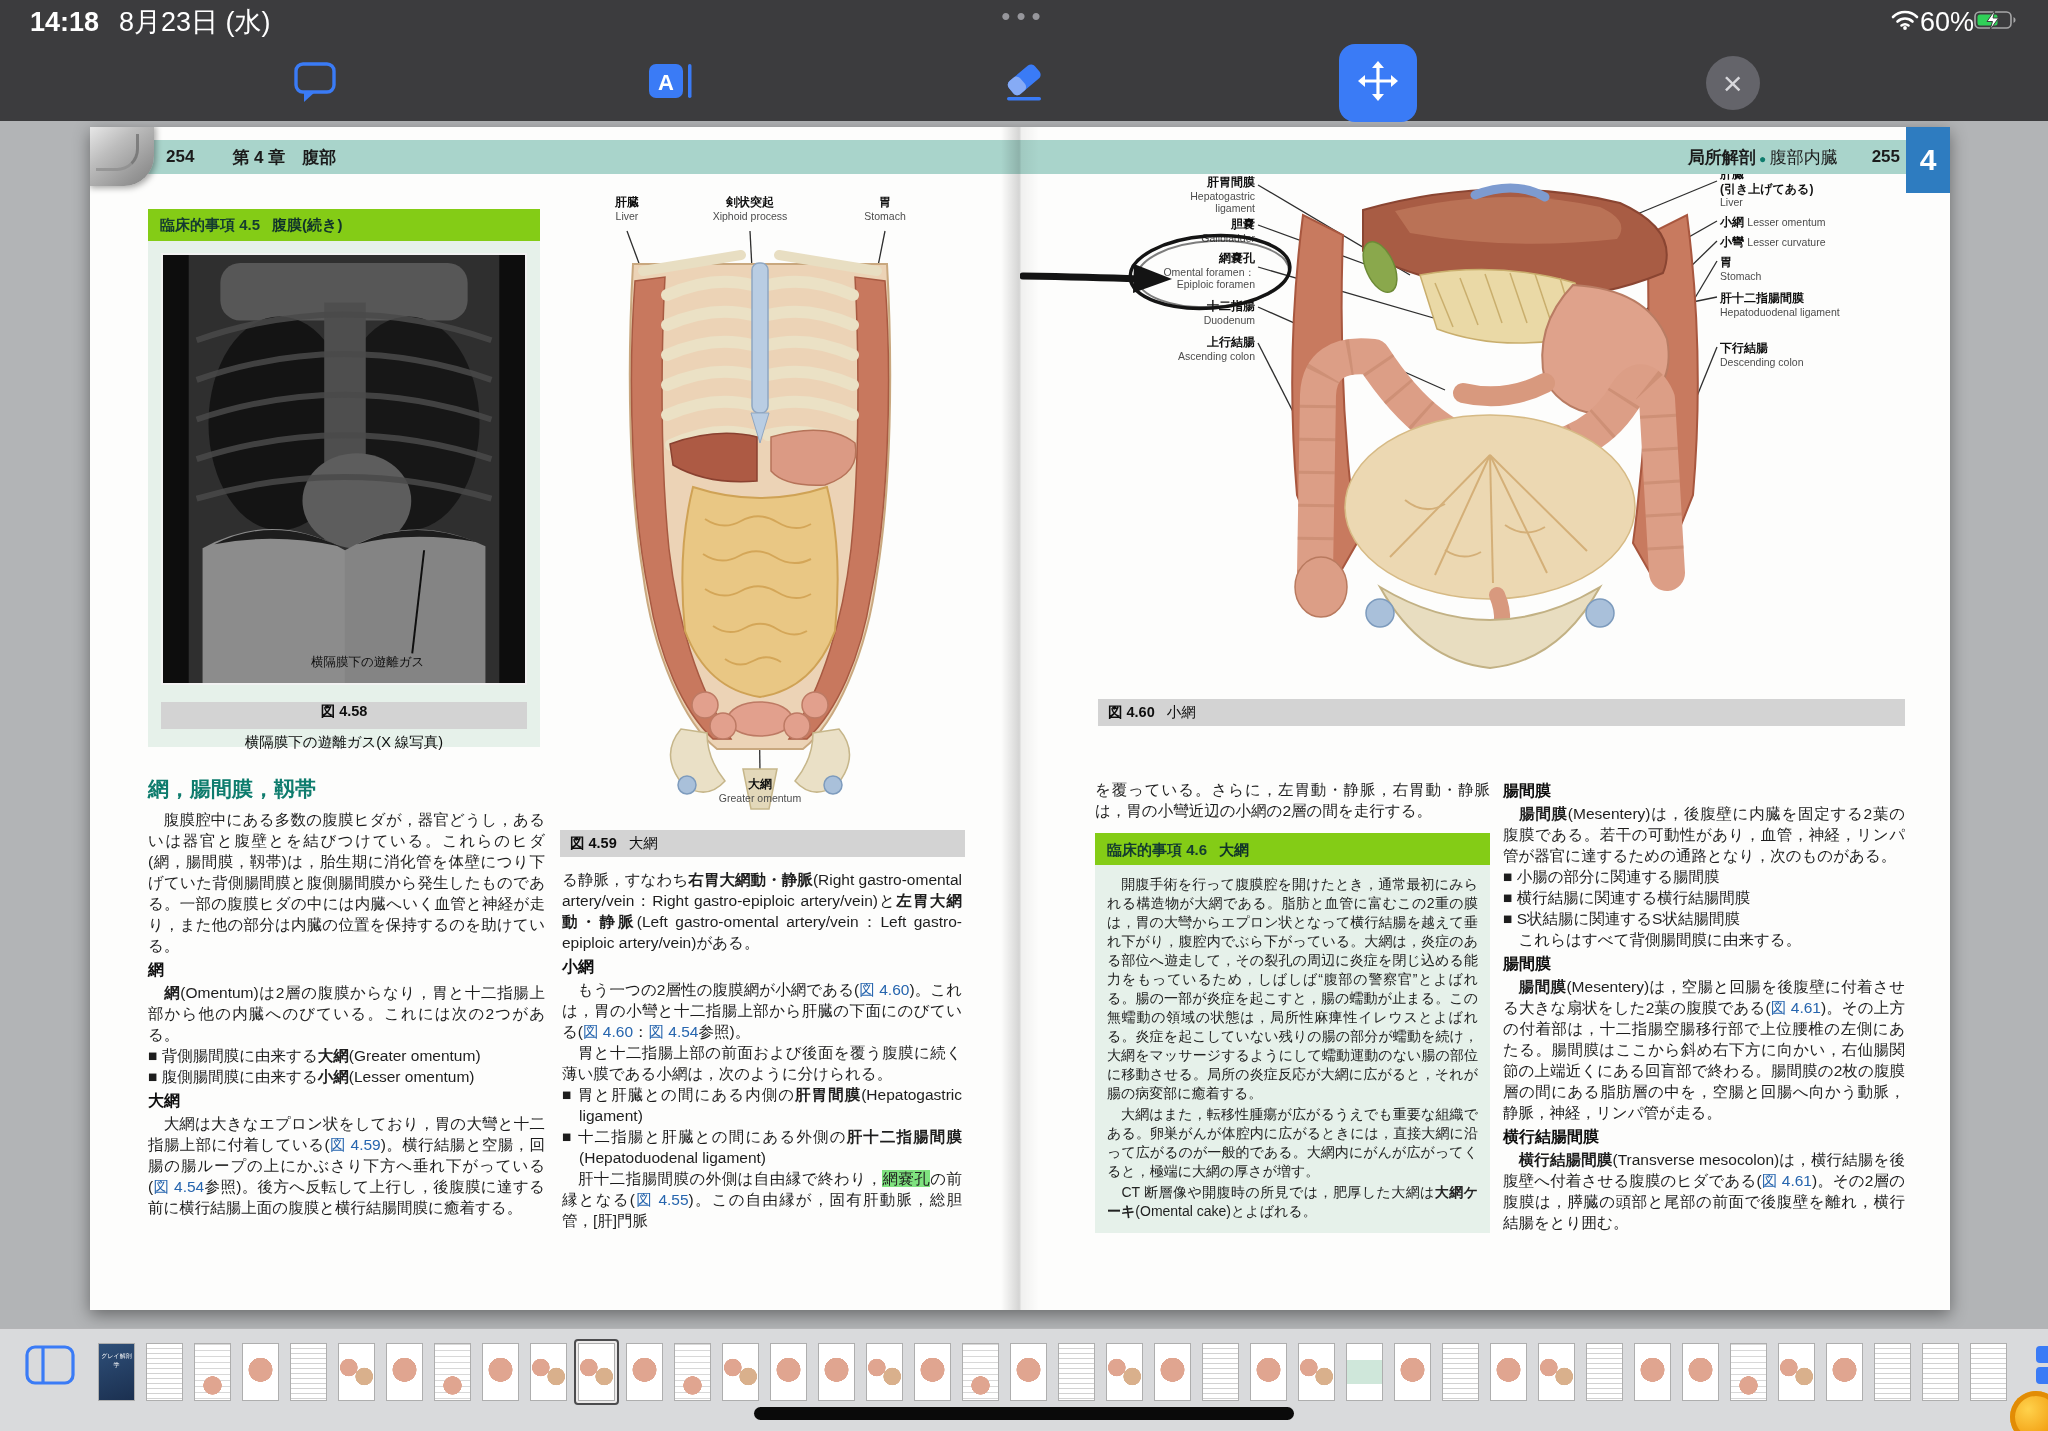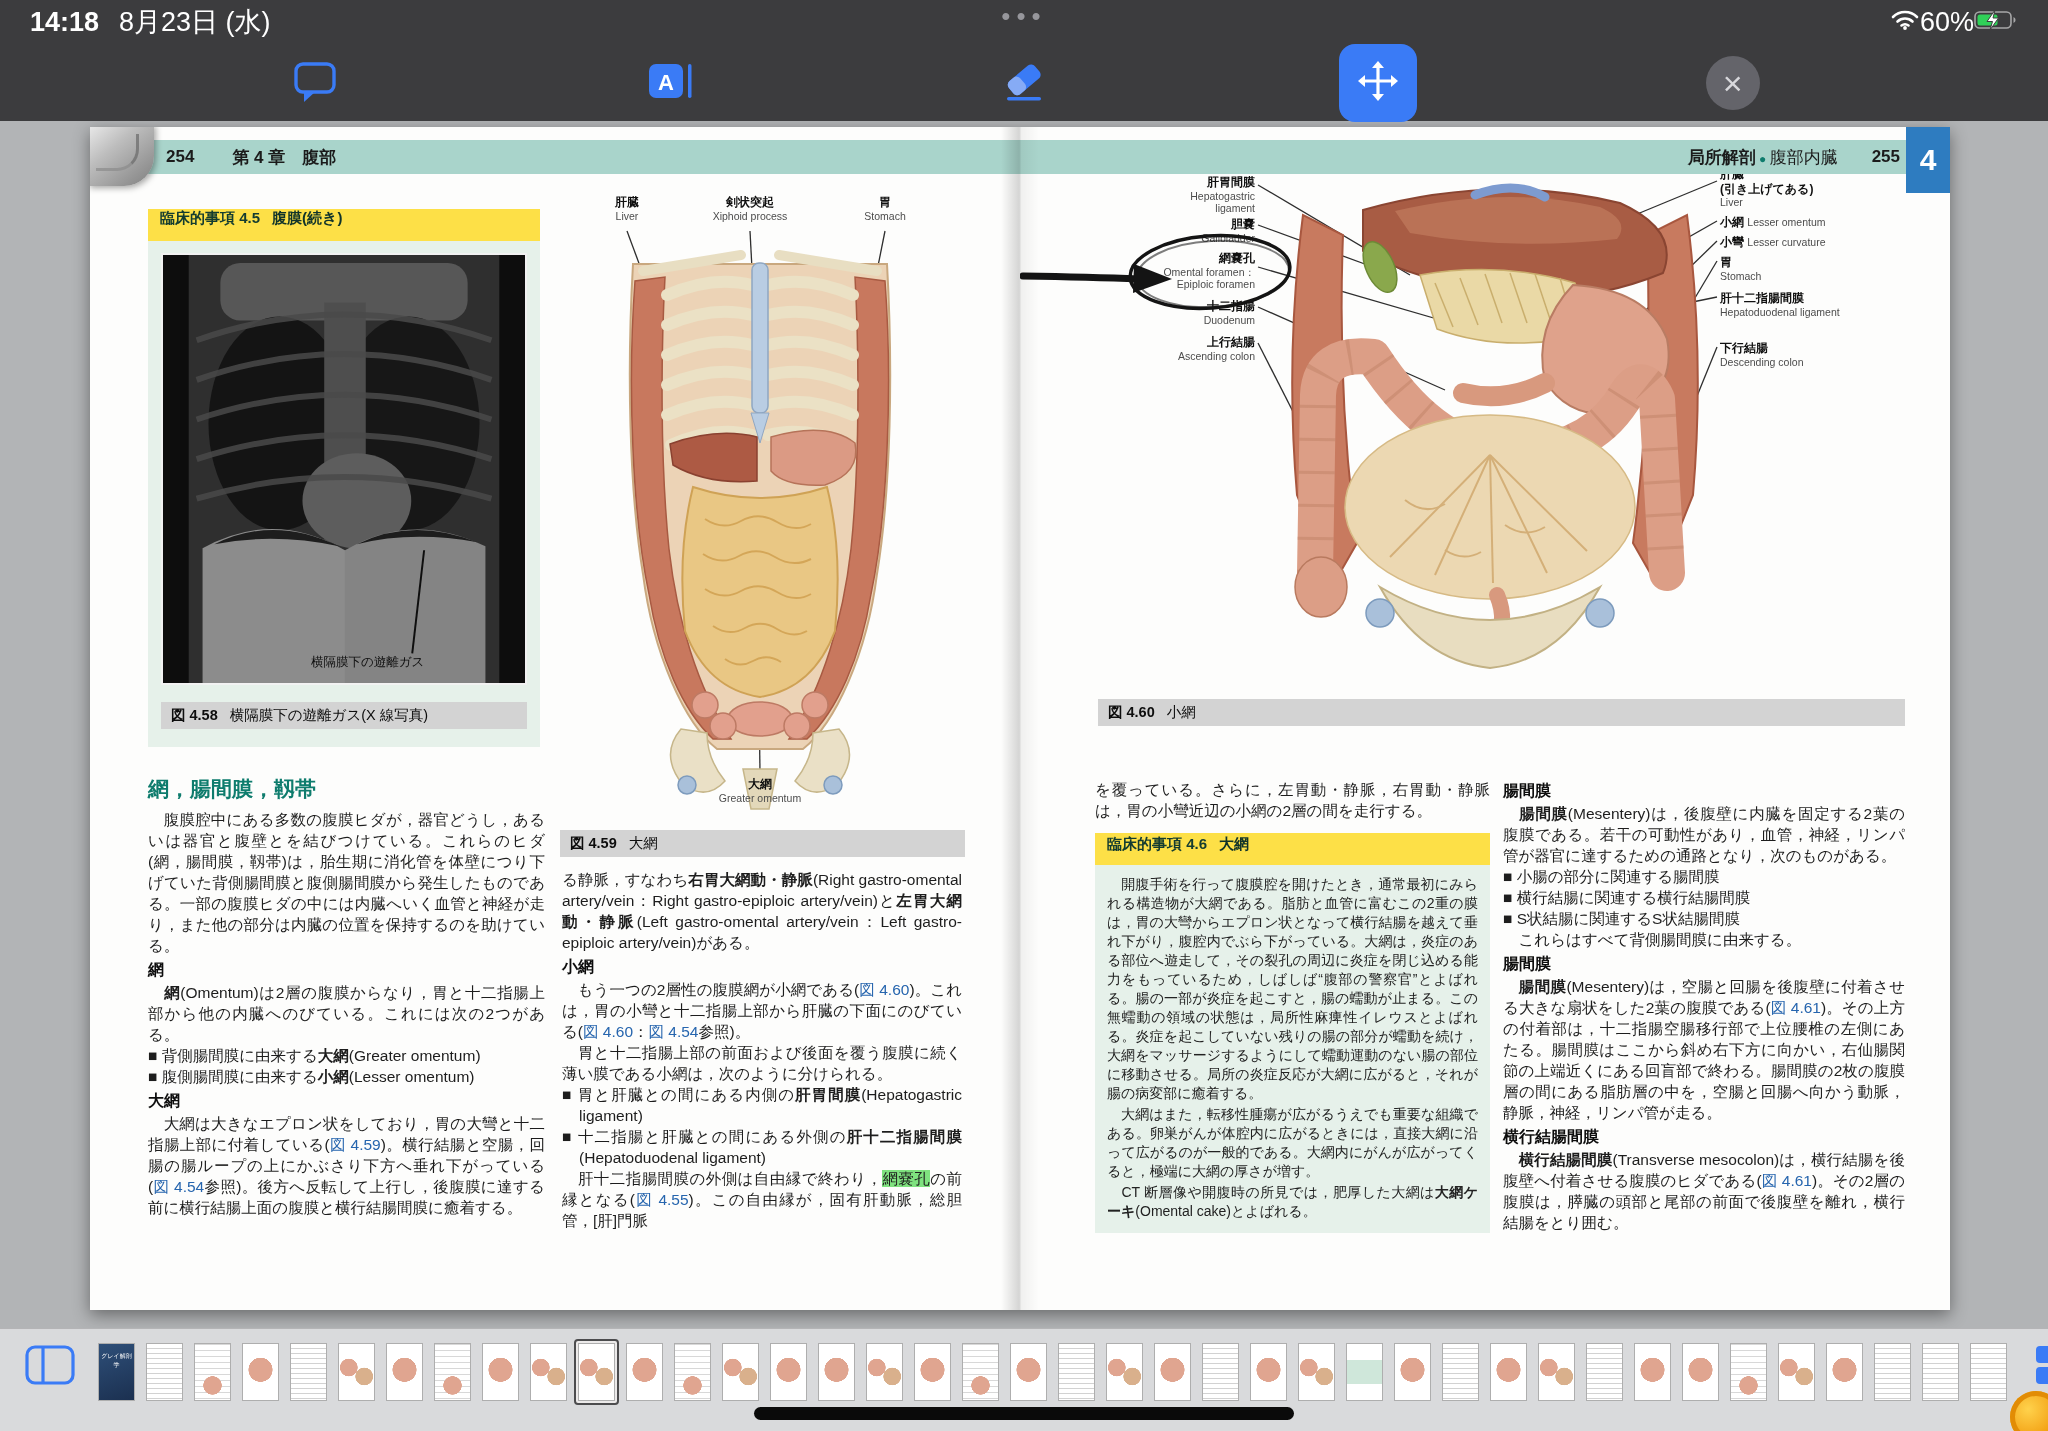--- a/index.html
+++ b/index.html
@@ -51,31 +51,31 @@
   .h1 { font-size:21px; font-weight:700; color:#0e7c6d; margin:4px 0 8px; line-height:1.2; }
   .h2 { font-size:16px; font-weight:700; color:#0d0d0d; margin:4px 0 2px; line-height:1.25; }
   .li { padding-left:1.1em; text-indent:-1.1em; }
   span.b { font-weight:700; }
   span.ref { color:#2665ae; }
   span.hl { background:#7fe27f; }
   span.dot { color:#0e7c6d; font-size:12px; }
 
   
   .cbox { background:#e6f1ea; }
-  .cb-title { height:32px; background:#fde047; color:#143c30; display:flex; gap:12px; padding:0 12px; font-size:15px; }
+  .cb-title { height:32px; background:#84cc16; color:#143c30; display:flex; align-items:center; gap:12px; padding:0 12px; font-size:15px; }
   .cb-title .lab { font-weight:700; }
   .cb-title .ttl { font-weight:700; color:#10332a; }
   .cb-body { padding:10px 12px 12px; font-size:14px; line-height:19px; text-align:justify; color:#222; }
   .cb-body p + p { margin-top:2px; }
 
   
   .box45 { position:absolute; left:58px; top:82px; width:392px; height:538px; z-index:2; }
   .xraywrap { position:absolute; left:13px; top:44px; width:366px; height:432px; background:#0d0d0d; border:2px solid #f2f2f2; }
   .xray-label { position:absolute; left:148px; bottom:12px; font-size:12.5px; color:#0e0e0e; z-index:2;margin-top:38px; }
-  .box45 .figcap { position:absolute; left:13px; right:13px; bottom:18px; }
+  .box45 .figcap { position:absolute; left:13px; right:13px; bottom:18px;flex-direction:column; }
 
   .figcap { background:#d3d3d3; height:27px; display:flex; align-items:center; gap:12px; padding:0 10px;
     font-size:14.5px; color:#0d0d0d; }
   .figcap .fg { font-weight:700; }
 
   
   .fig459 { position:absolute; left:465px; top:62px; width:410px; height:635px; z-index:1; }
   .fig459 svg, .fig460 svg { position:absolute; inset:0; width:100%; height:100%; }
   .flabel { position:absolute; text-align:center; font-size:12px; line-height:1.25; color:#101010; font-weight:600; }
   .flabel .en { display:block; font-size:10.5px; color:#4c4c4c; font-weight:400; }

